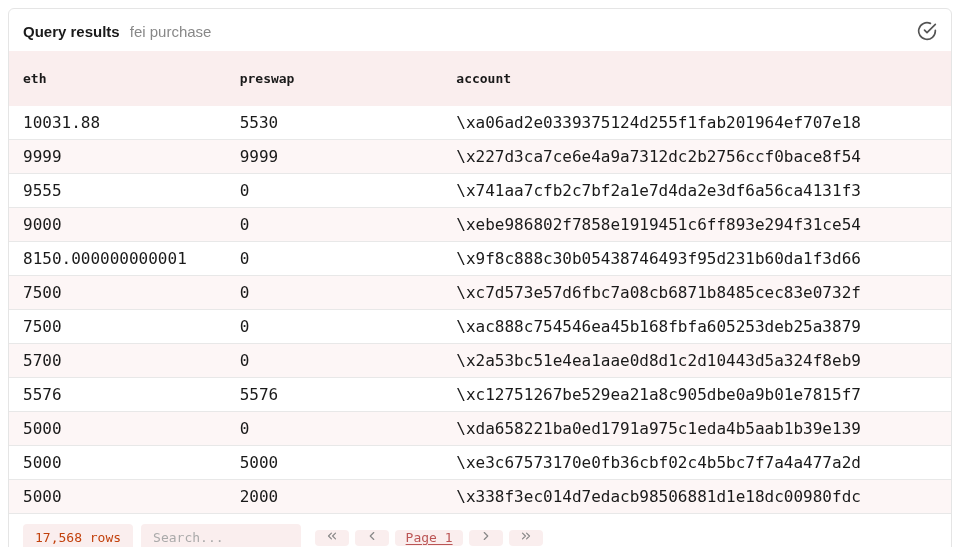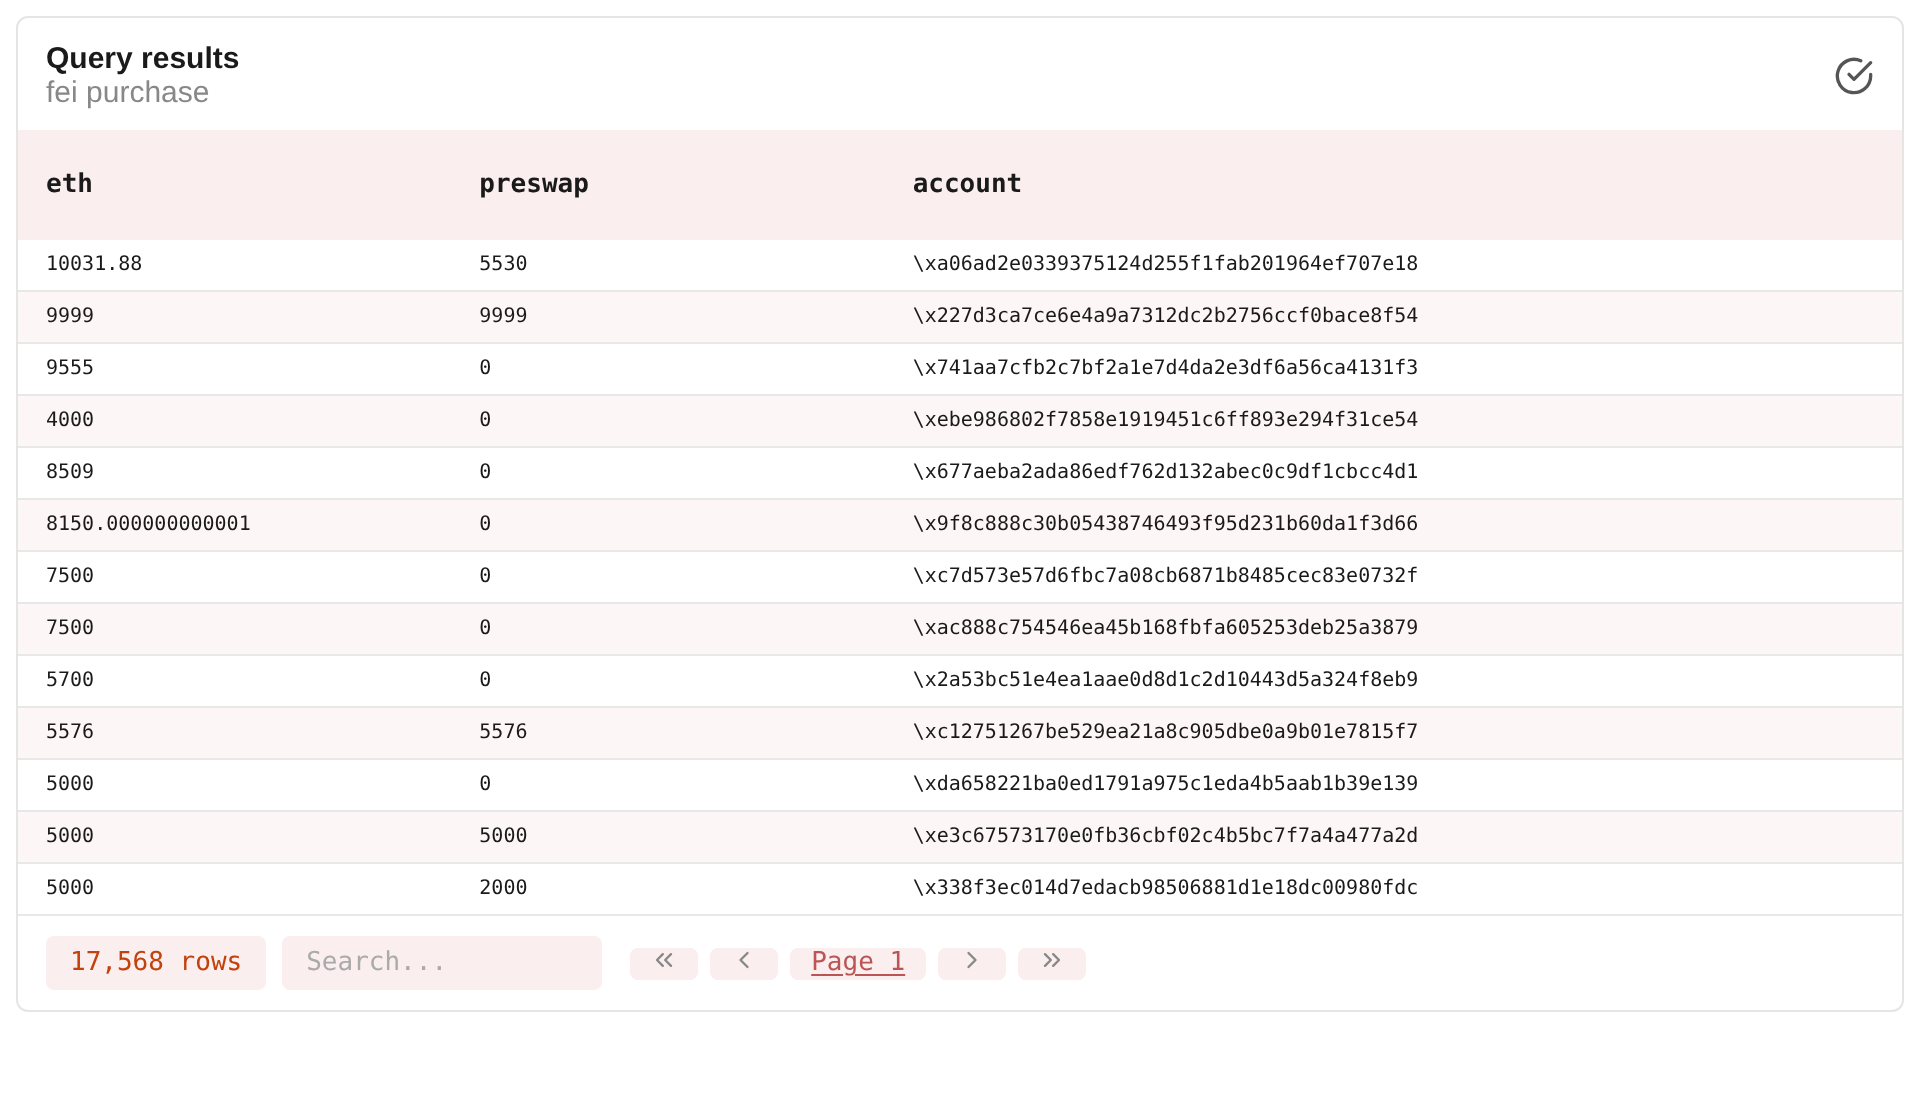--- a/index.html
+++ b/index.html
@@ -20,22 +20,22 @@
       overflow: hidden;
     }
     .header {
       display: flex;
       align-items: center;
       justify-content: space-between;
       padding: 12px 14px 10px 14px;
     }
     .header-left {
       display: flex;
-      align-items: flex-start;
-      flex-direction: column;
+      align-items: center;
+      gap: 10px;
     }
     .header-title {
       font-family: -apple-system, BlinkMacSystemFont, "Segoe UI", Arial, sans-serif;
       font-weight: 700;
       font-size: 15px;
       color: #1a1a1a;
     }
     .header-subtitle {
       font-family: -apple-system, BlinkMacSystemFont, "Segoe UI", Arial, sans-serif;
       font-weight: 400;
@@ -67,21 +67,21 @@
     .col-preswap { width: 23%; }
     .col-account { width: 54%; }
     .tbody-row {
       border-bottom: 1px solid #e8e8e8;
     }
     .tbody-row:nth-child(even) {
       background: #fdf6f6;
     }
     .tbody-cell {
       padding: 7px 14px;
-      font-size: 10px;
+      font-size: 16px;
       color: #1a1a1a;
       white-space: nowrap;
       overflow: hidden;
       text-overflow: ellipsis;
     }
     .footer {
       display: flex;
       align-items: center;
       gap: 8px;
       padding: 10px 14px;
@@ -175,28 +175,23 @@
           <td class="tbody-cell col-eth">9999</td>
           <td class="tbody-cell col-preswap">9999</td>
           <td class="tbody-cell col-account">\x227d3ca7ce6e4a9a7312dc2b2756ccf0bace8f54</td>
         </tr>
         <tr class="tbody-row">
           <td class="tbody-cell col-eth">9555</td>
           <td class="tbody-cell col-preswap">0</td>
           <td class="tbody-cell col-account">\x741aa7cfb2c7bf2a1e7d4da2e3df6a56ca4131f3</td>
         </tr>
         <tr class="tbody-row">
-          <td class="tbody-cell col-eth">4000</td>
+          <td class="tbody-cell col-eth">9000</td>
           <td class="tbody-cell col-preswap">0</td>
           <td class="tbody-cell col-account">\xebe986802f7858e1919451c6ff893e294f31ce54</td>
-        </tr>
-        <tr class="tbody-row">
-          <td class="tbody-cell col-eth">8509</td>
-          <td class="tbody-cell col-preswap">0</td>
-          <td class="tbody-cell col-account">\x677aeba2ada86edf762d132abec0c9df1cbcc4d1</td>
         </tr>
         <tr class="tbody-row">
           <td class="tbody-cell col-eth">8150.000000000001</td>
           <td class="tbody-cell col-preswap">0</td>
           <td class="tbody-cell col-account">\x9f8c888c30b05438746493f95d231b60da1f3d66</td>
         </tr>
         <tr class="tbody-row">
           <td class="tbody-cell col-eth">7500</td>
           <td class="tbody-cell col-preswap">0</td>
           <td class="tbody-cell col-account">\xc7d573e57d6fbc7a08cb6871b8485cec83e0732f</td>

